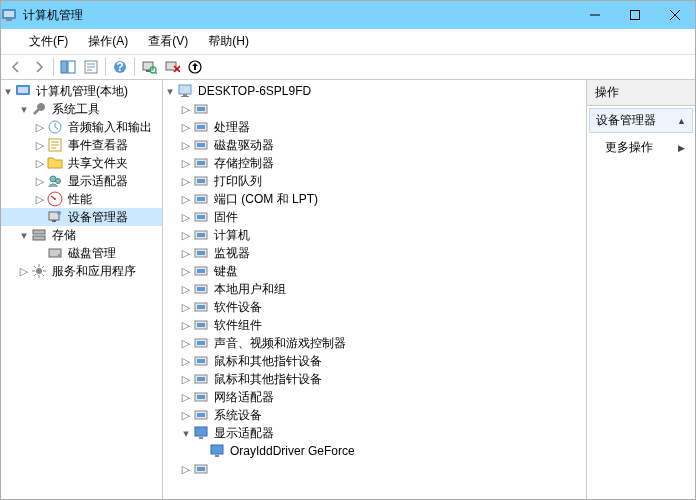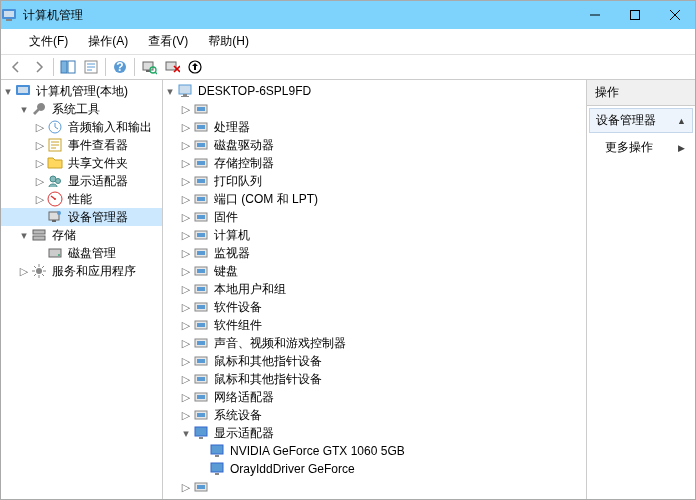--- a/index.html
+++ b/index.html
@@ -474,31 +474,20 @@
       </div>
       <div class="node">
         <span class="indent" style="width:32px"></span>
         <span class="tw hidden"></span>
         <span class="ic">
           <svg viewBox="0 0 16 16">
             <rect x="2" y="2" width="12" height="9" fill="#5b9bd5" stroke="#36c"></rect>
             <rect x="6" y="12" width="4" height="2" fill="#888"></rect>
           </svg>
         </span>
-        <span class="lbl">NVIDIA GeForce GTX 1060 5GB</span>
-      </div>
-      <div class="node">
-        <span class="indent" style="width:32px"></span>
-        <span class="tw hidden"></span>
-        <span class="ic">
-          <svg viewBox="0 0 16 16">
-            <rect x="2" y="2" width="12" height="9" fill="#5b9bd5" stroke="#36c"></rect>
-            <rect x="6" y="12" width="4" height="2" fill="#888"></rect>
-          </svg>
-        </span>
         <span class="lbl">OrayIddDriver GeForce</span>
       </div>
       <div class="node">
         <span class="indent" style="width:16px"></span>
         <span class="tw">▷</span>
         <span class="ic">
           <svg viewBox="0 0 16 16">
             <rect x="2" y="4" width="12" height="8" fill="#e8e8e8" stroke="#888"></rect>
             <rect x="4" y="6" width="8" height="4" fill="#5b9bd5"></rect>
           </svg>

